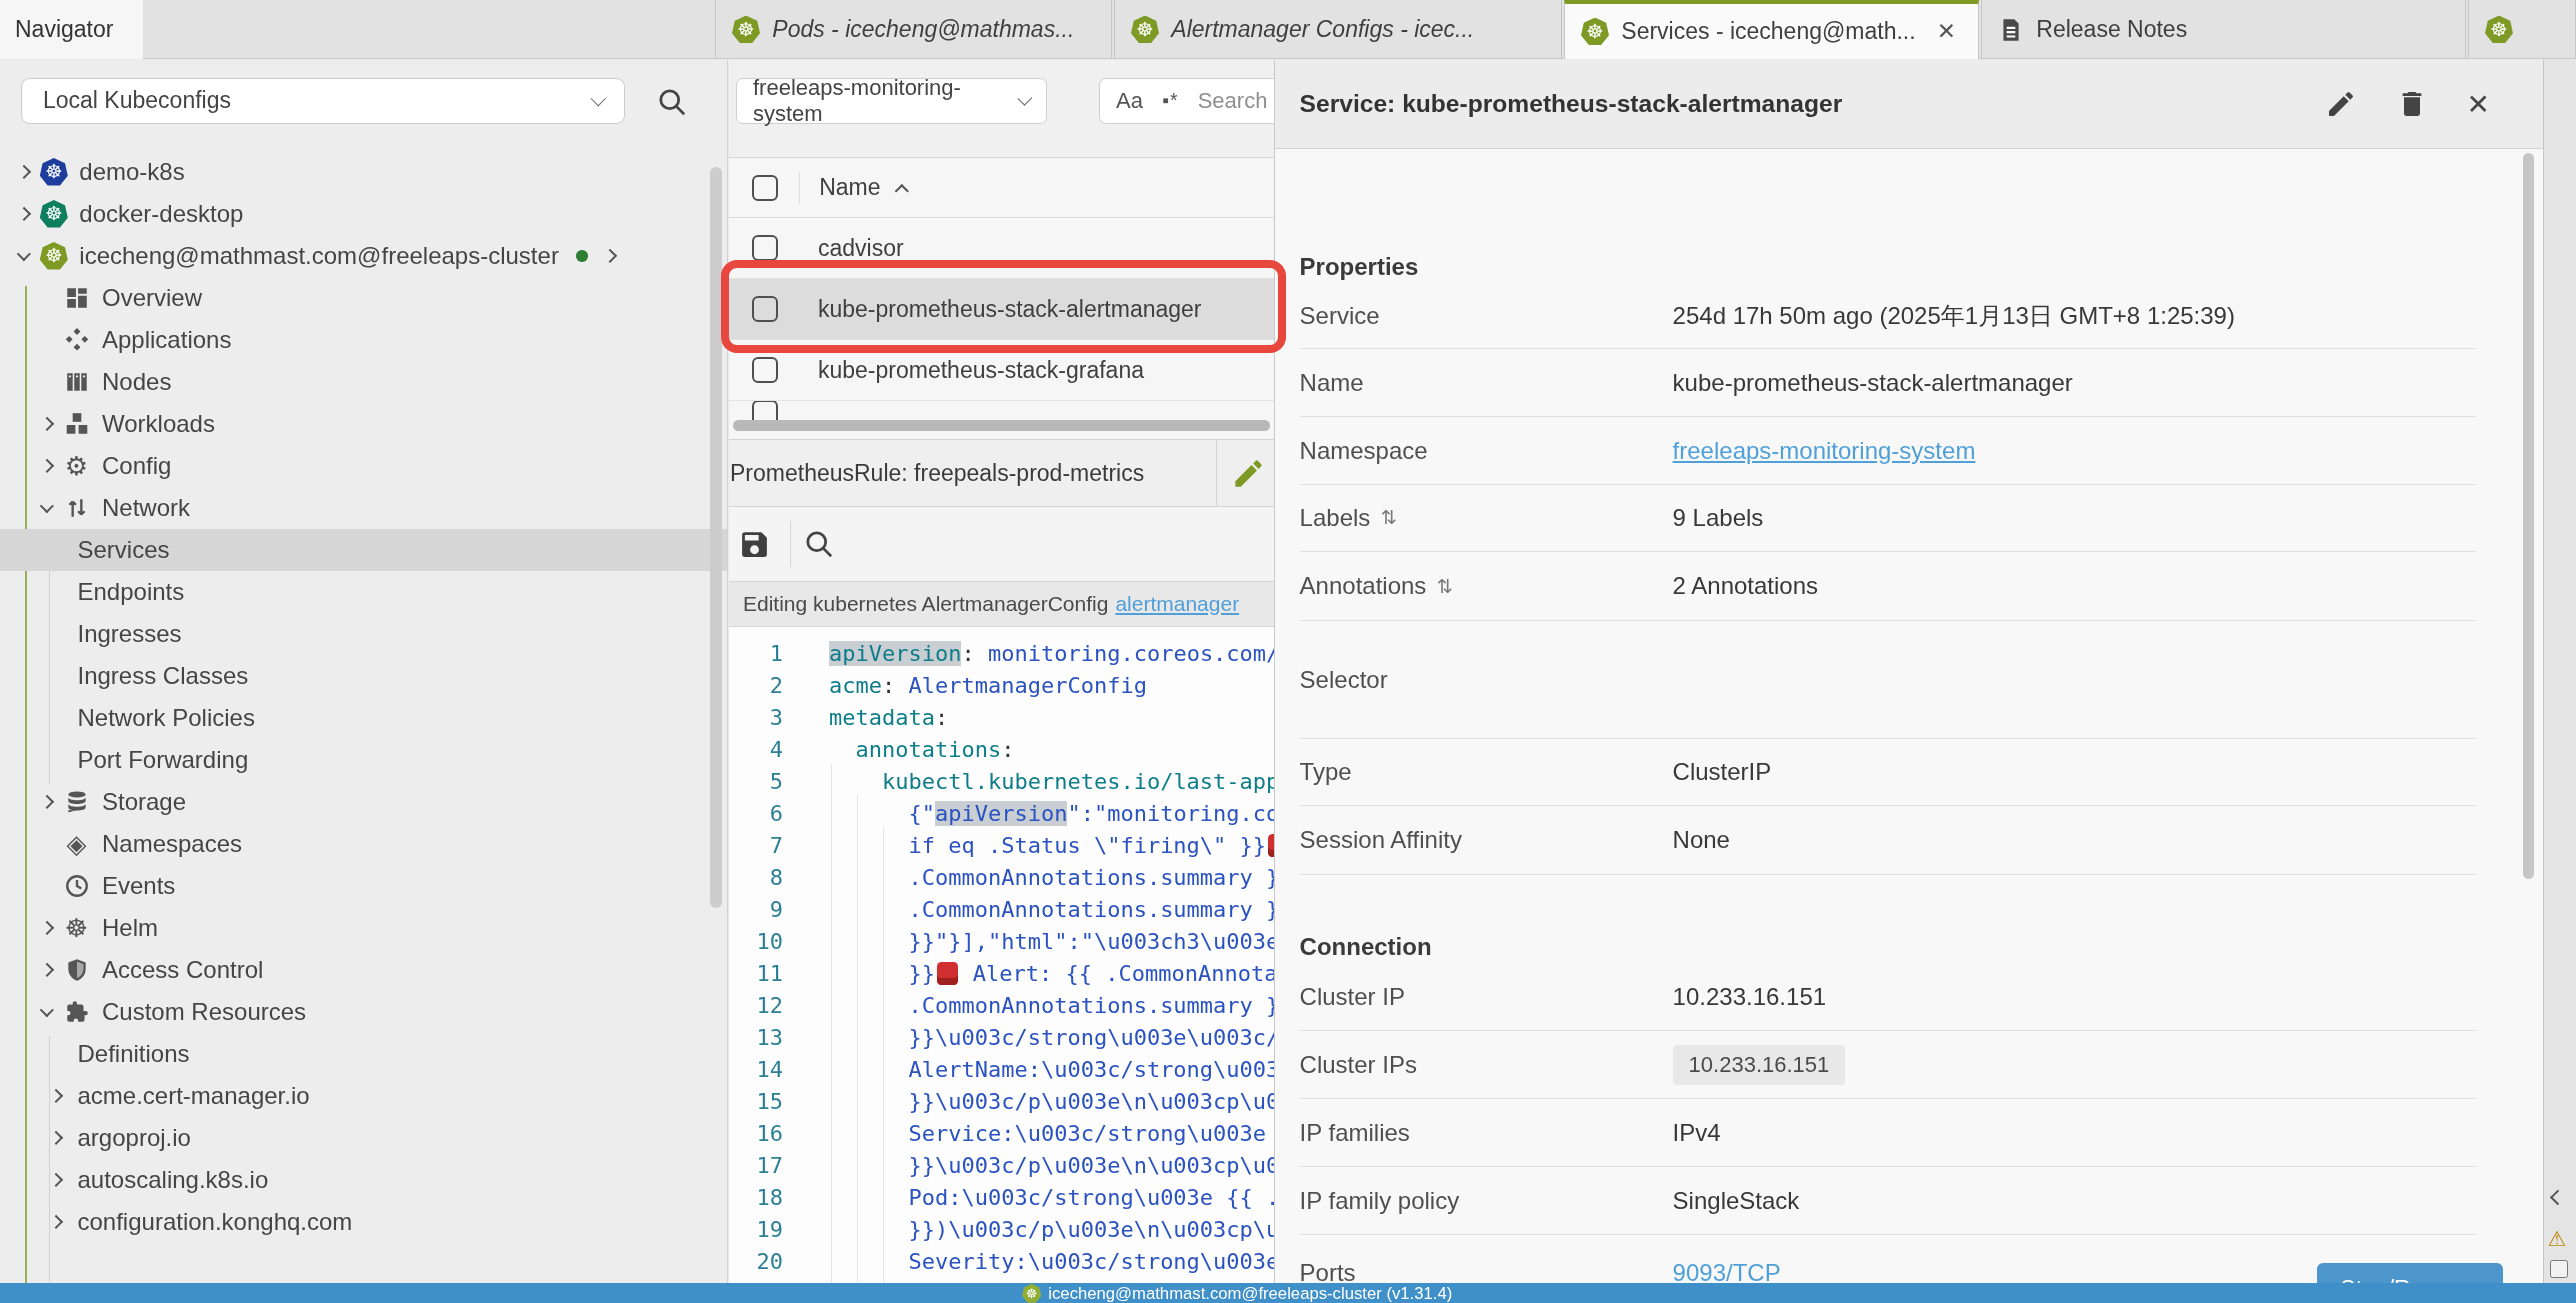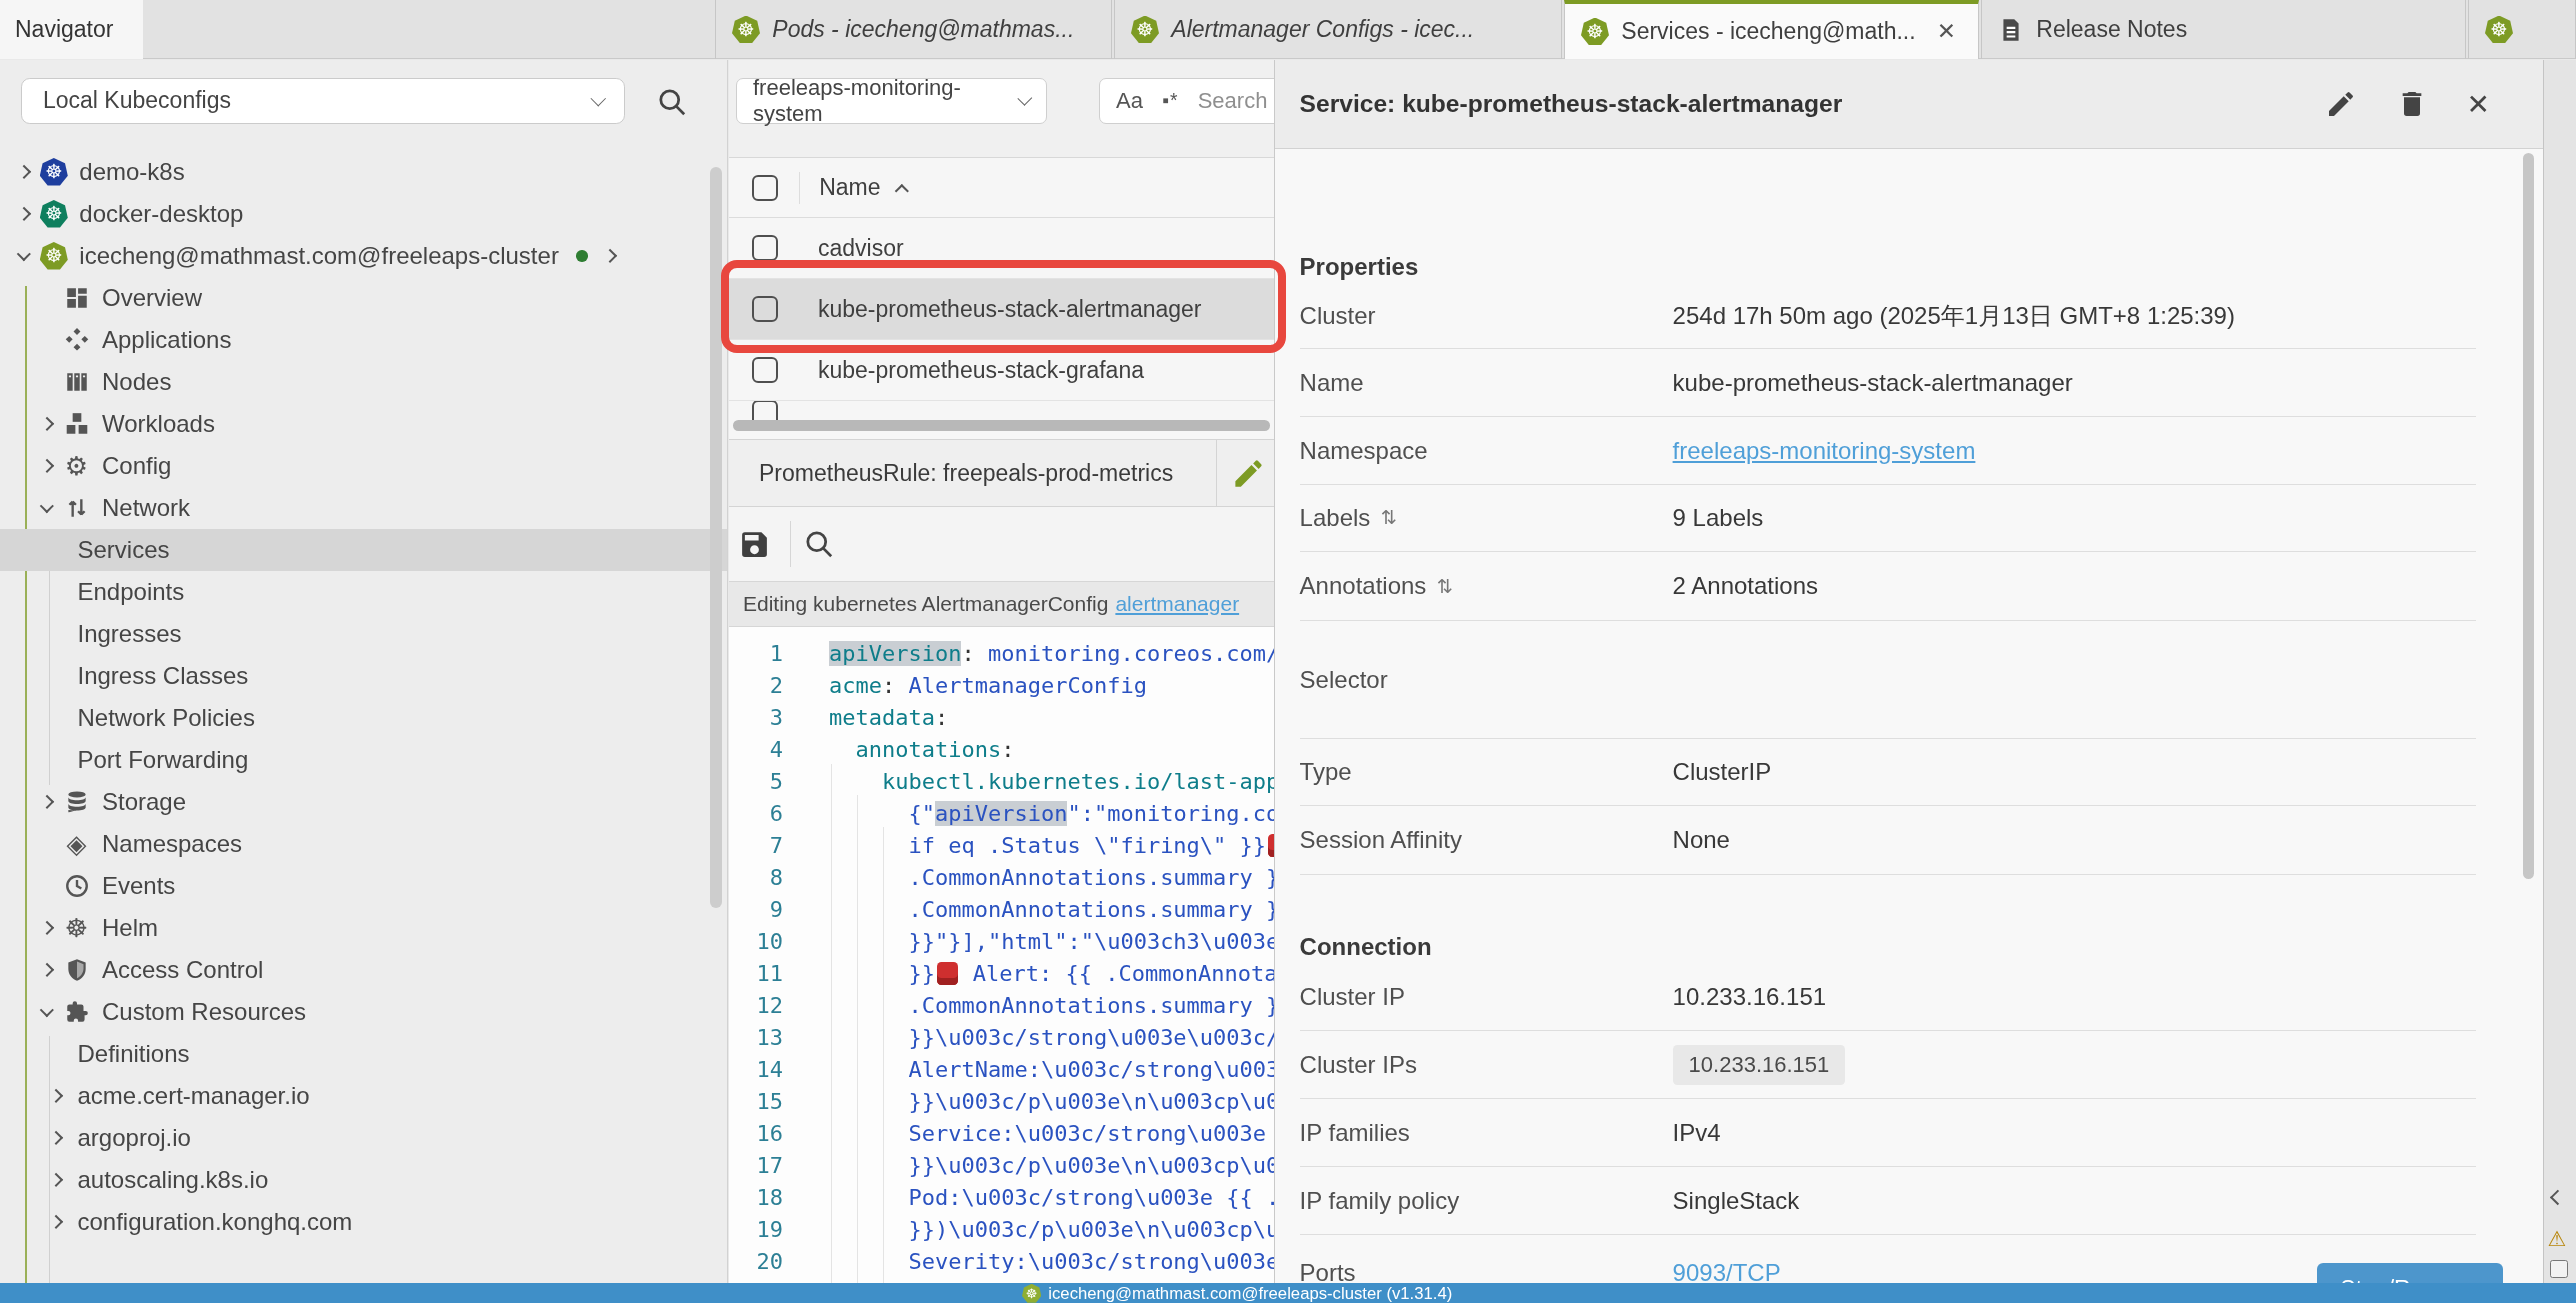--- a/index.html
+++ b/index.html
@@ -73,21 +73,21 @@
   .lrows{ position:absolute; left:0; top:158px; width:100%; }
   .lrow{ height:61px; display:flex; align-items:center; border-bottom:0.9px solid #e3e3e3;
     font-size:23px; color:#3f3f3f; background:#f6f6f6; }
   .lrow.sel{ background:#dcdcdc; }
   .lrow .rname{ margin-left:40px; white-space:nowrap; }
   .lrow.partial{ height:24.6px; overflow:hidden; border-bottom:none; }
   .hscroll{ position:absolute; left:3.5px; top:360px; width:537px; height:10.5px; background:#b8b8b8; border-radius:5.3px; z-index:5; }
   .resbar{ position:absolute; left:0; top:379px; width:100%; height:68px; background:#efefef;
     border-top:0.9px solid #d4d4d4; border-bottom:0.9px solid #d4d4d4; display:flex; align-items:center;
     font-size:23px; color:#3a3a3a; }
-  .resbar .rtitle{ margin-left:30px; white-space:nowrap; }
+  .resbar .rtitle{ margin-left:1px; white-space:nowrap; }
   .resdiv{ position:absolute; left:487px; top:0; width:0.9px; height:100%; background:#d4d4d4; }
   .pencil-slot{ position:absolute; left:502px; top:16px; }
   .toolbar{ position:absolute; left:0; top:447px; width:100%; height:74px; background:#f4f4f4; }
   .tooldiv{ position:absolute; left:61px; top:14px; width:0.9px; height:46px; background:#d6d6d6; }
   .tool-save{ position:absolute; left:8.8px; top:21px; }
   .tool-find{ position:absolute; left:74px; top:21px; }
   .editbar{ position:absolute; left:0; top:521px; width:100%; height:46px; background:#e8e8e8;
     border-top:0.9px solid #d6d6d6; border-bottom:0.9px solid #d6d6d6; display:flex; align-items:center;
     font-size:21px; color:#4a4a4a; white-space:nowrap; overflow:hidden; }
   .editbar .ep{ margin-left:14px; }
@@ -515,21 +515,21 @@
               <path fill="#444" d="M6 19a2 2 0 0 0 2 2h8a2 2 0 0 0 2-2V7H6zM19 4h-3.5l-1-1h-5l-1 1H5v2h14z"></path>
             </svg>
         </span>
         <span class="dclose">✕</span>
       </span>
     </div>
     <div class="dbody">
       <div class="dsect" style="top:104px;">Properties</div>
 
       <div class="drow" style="top:134px;height:66px;">
-        <span class="dlabel">Cluster</span>
+        <span class="dlabel">Service</span>
         <span class="dvalue">254d 17h 50m ago (2025年1月13日 GMT+8 1:25:39)</span>
       </div>
       <div class="drow" style="top:200px;height:68px;">
         <span class="dlabel">Name</span>
         <span class="dvalue">kube-prometheus-stack-alertmanager</span>
       </div>
       <div class="drow" style="top:268px;height:68px;">
         <span class="dlabel">Namespace</span>
         <span class="dvalue dlink">freeleaps-monitoring-system</span>
       </div>

